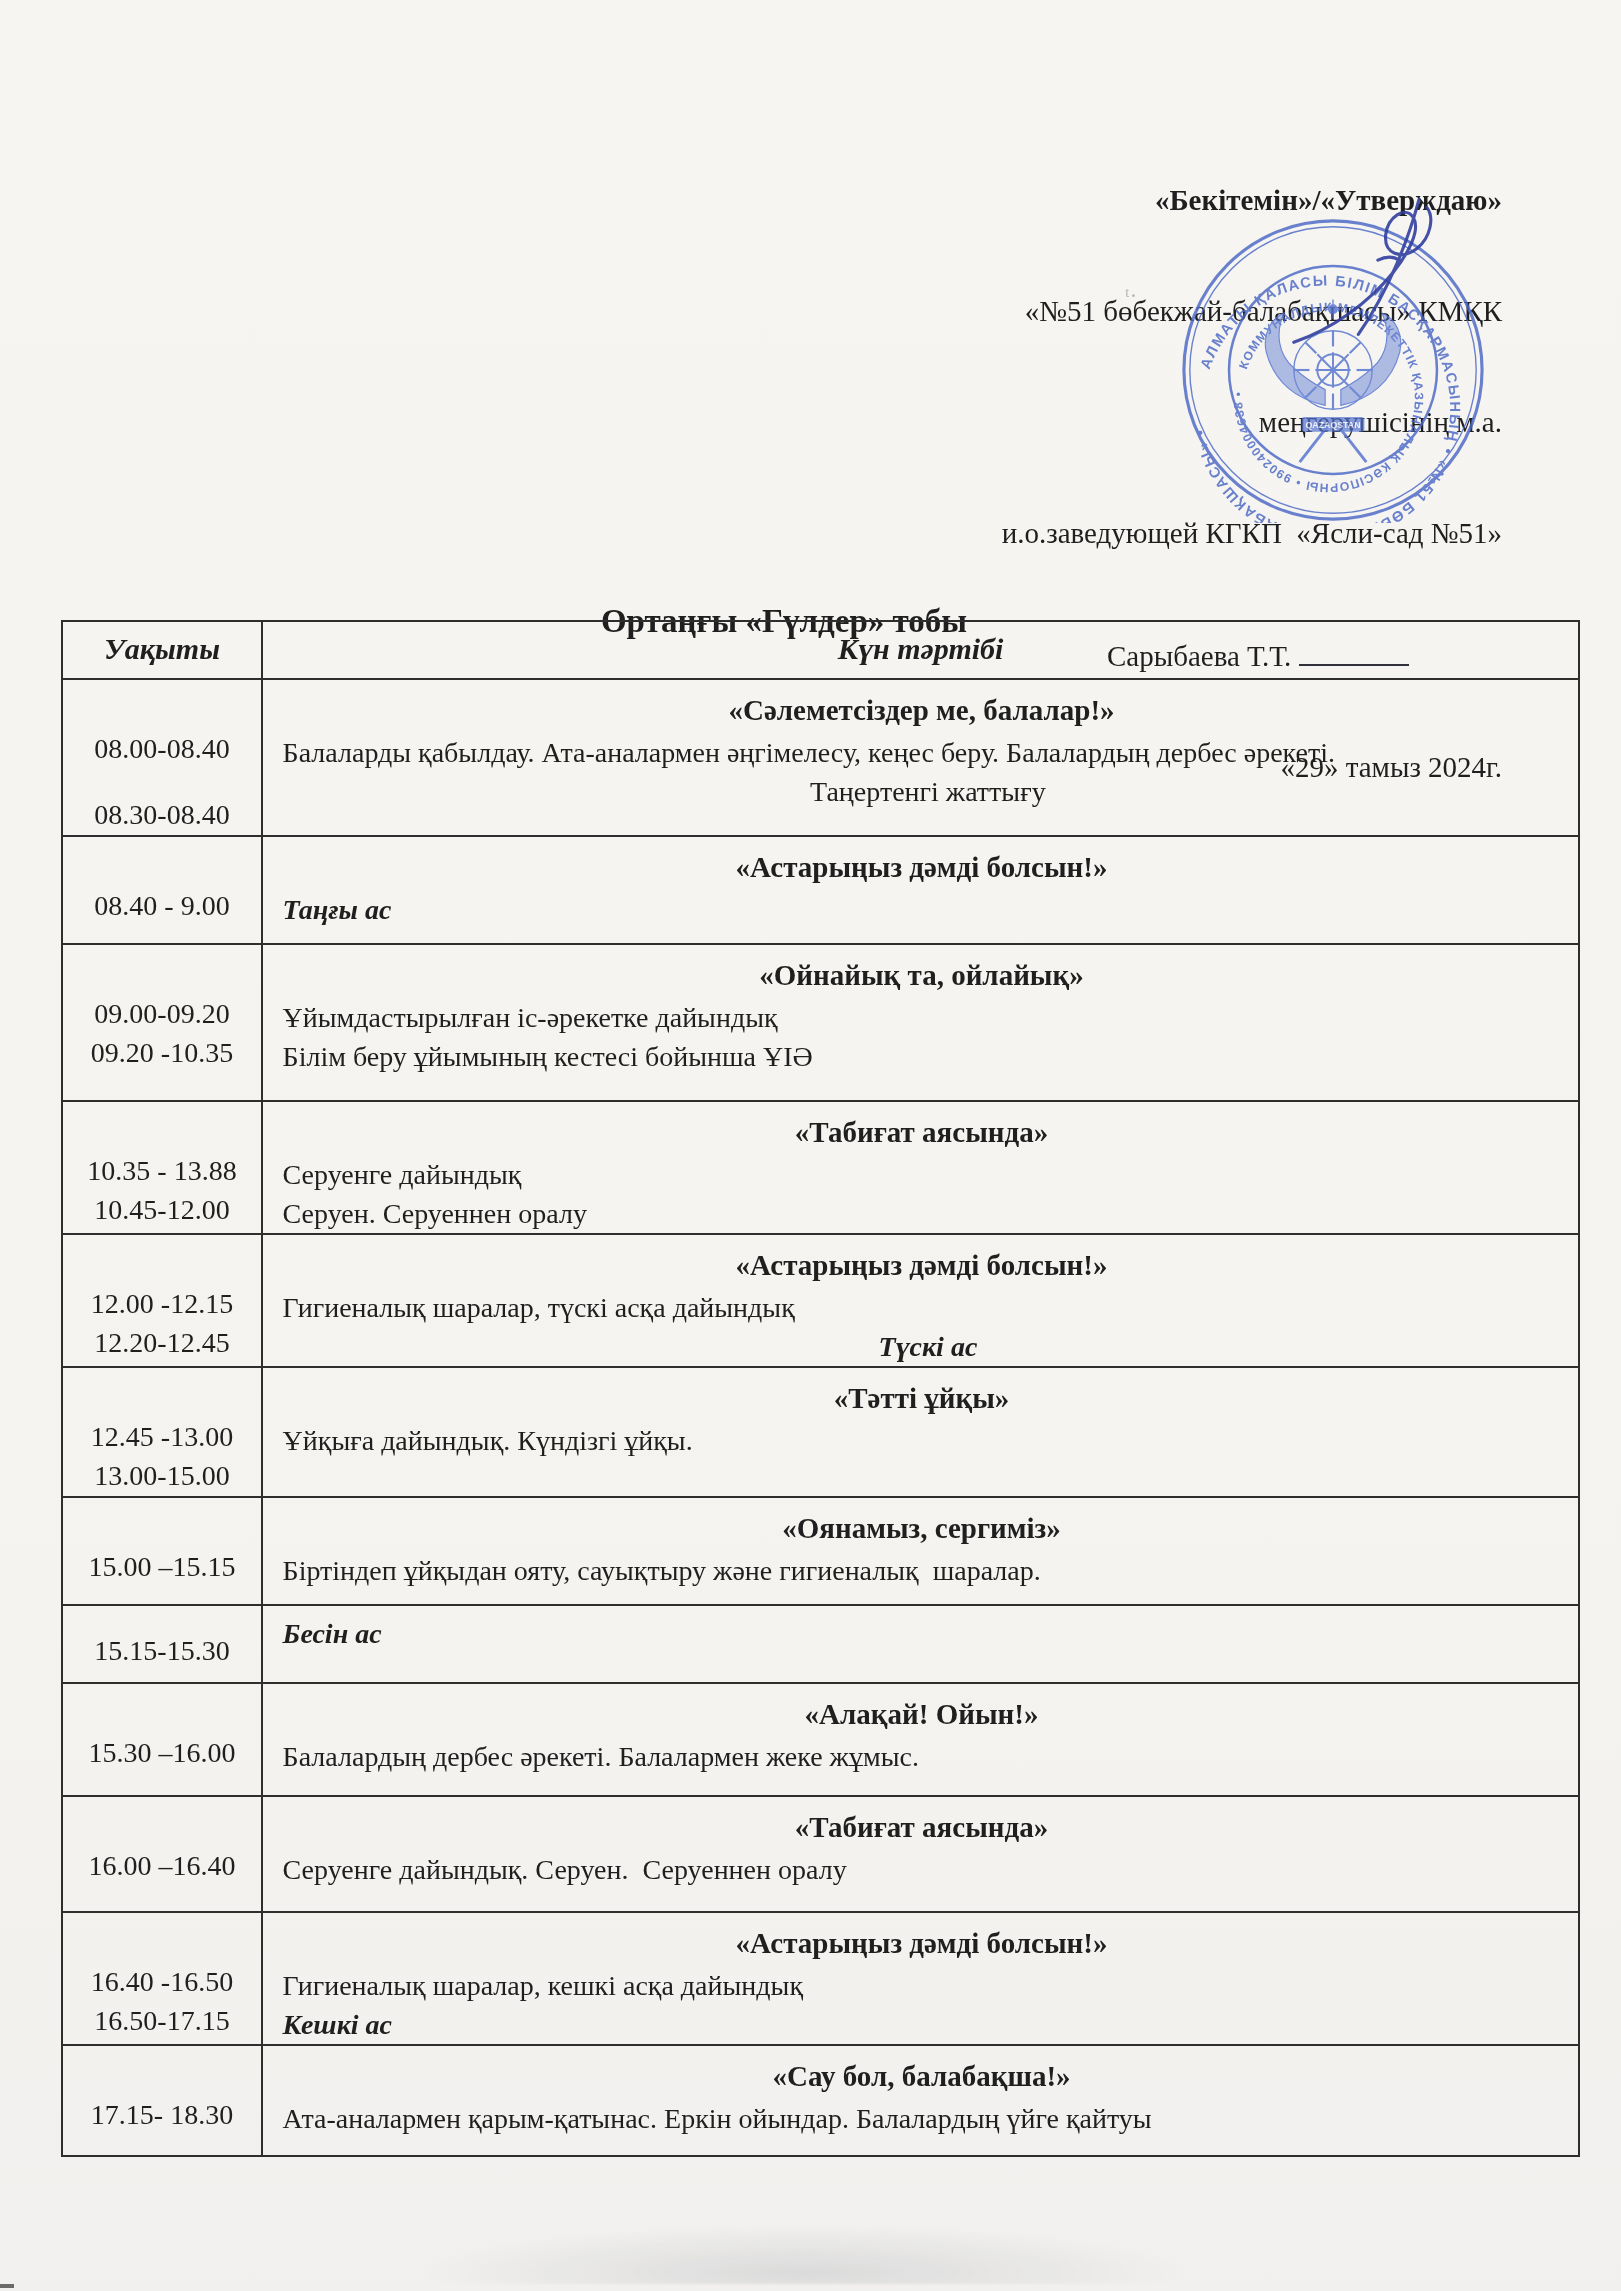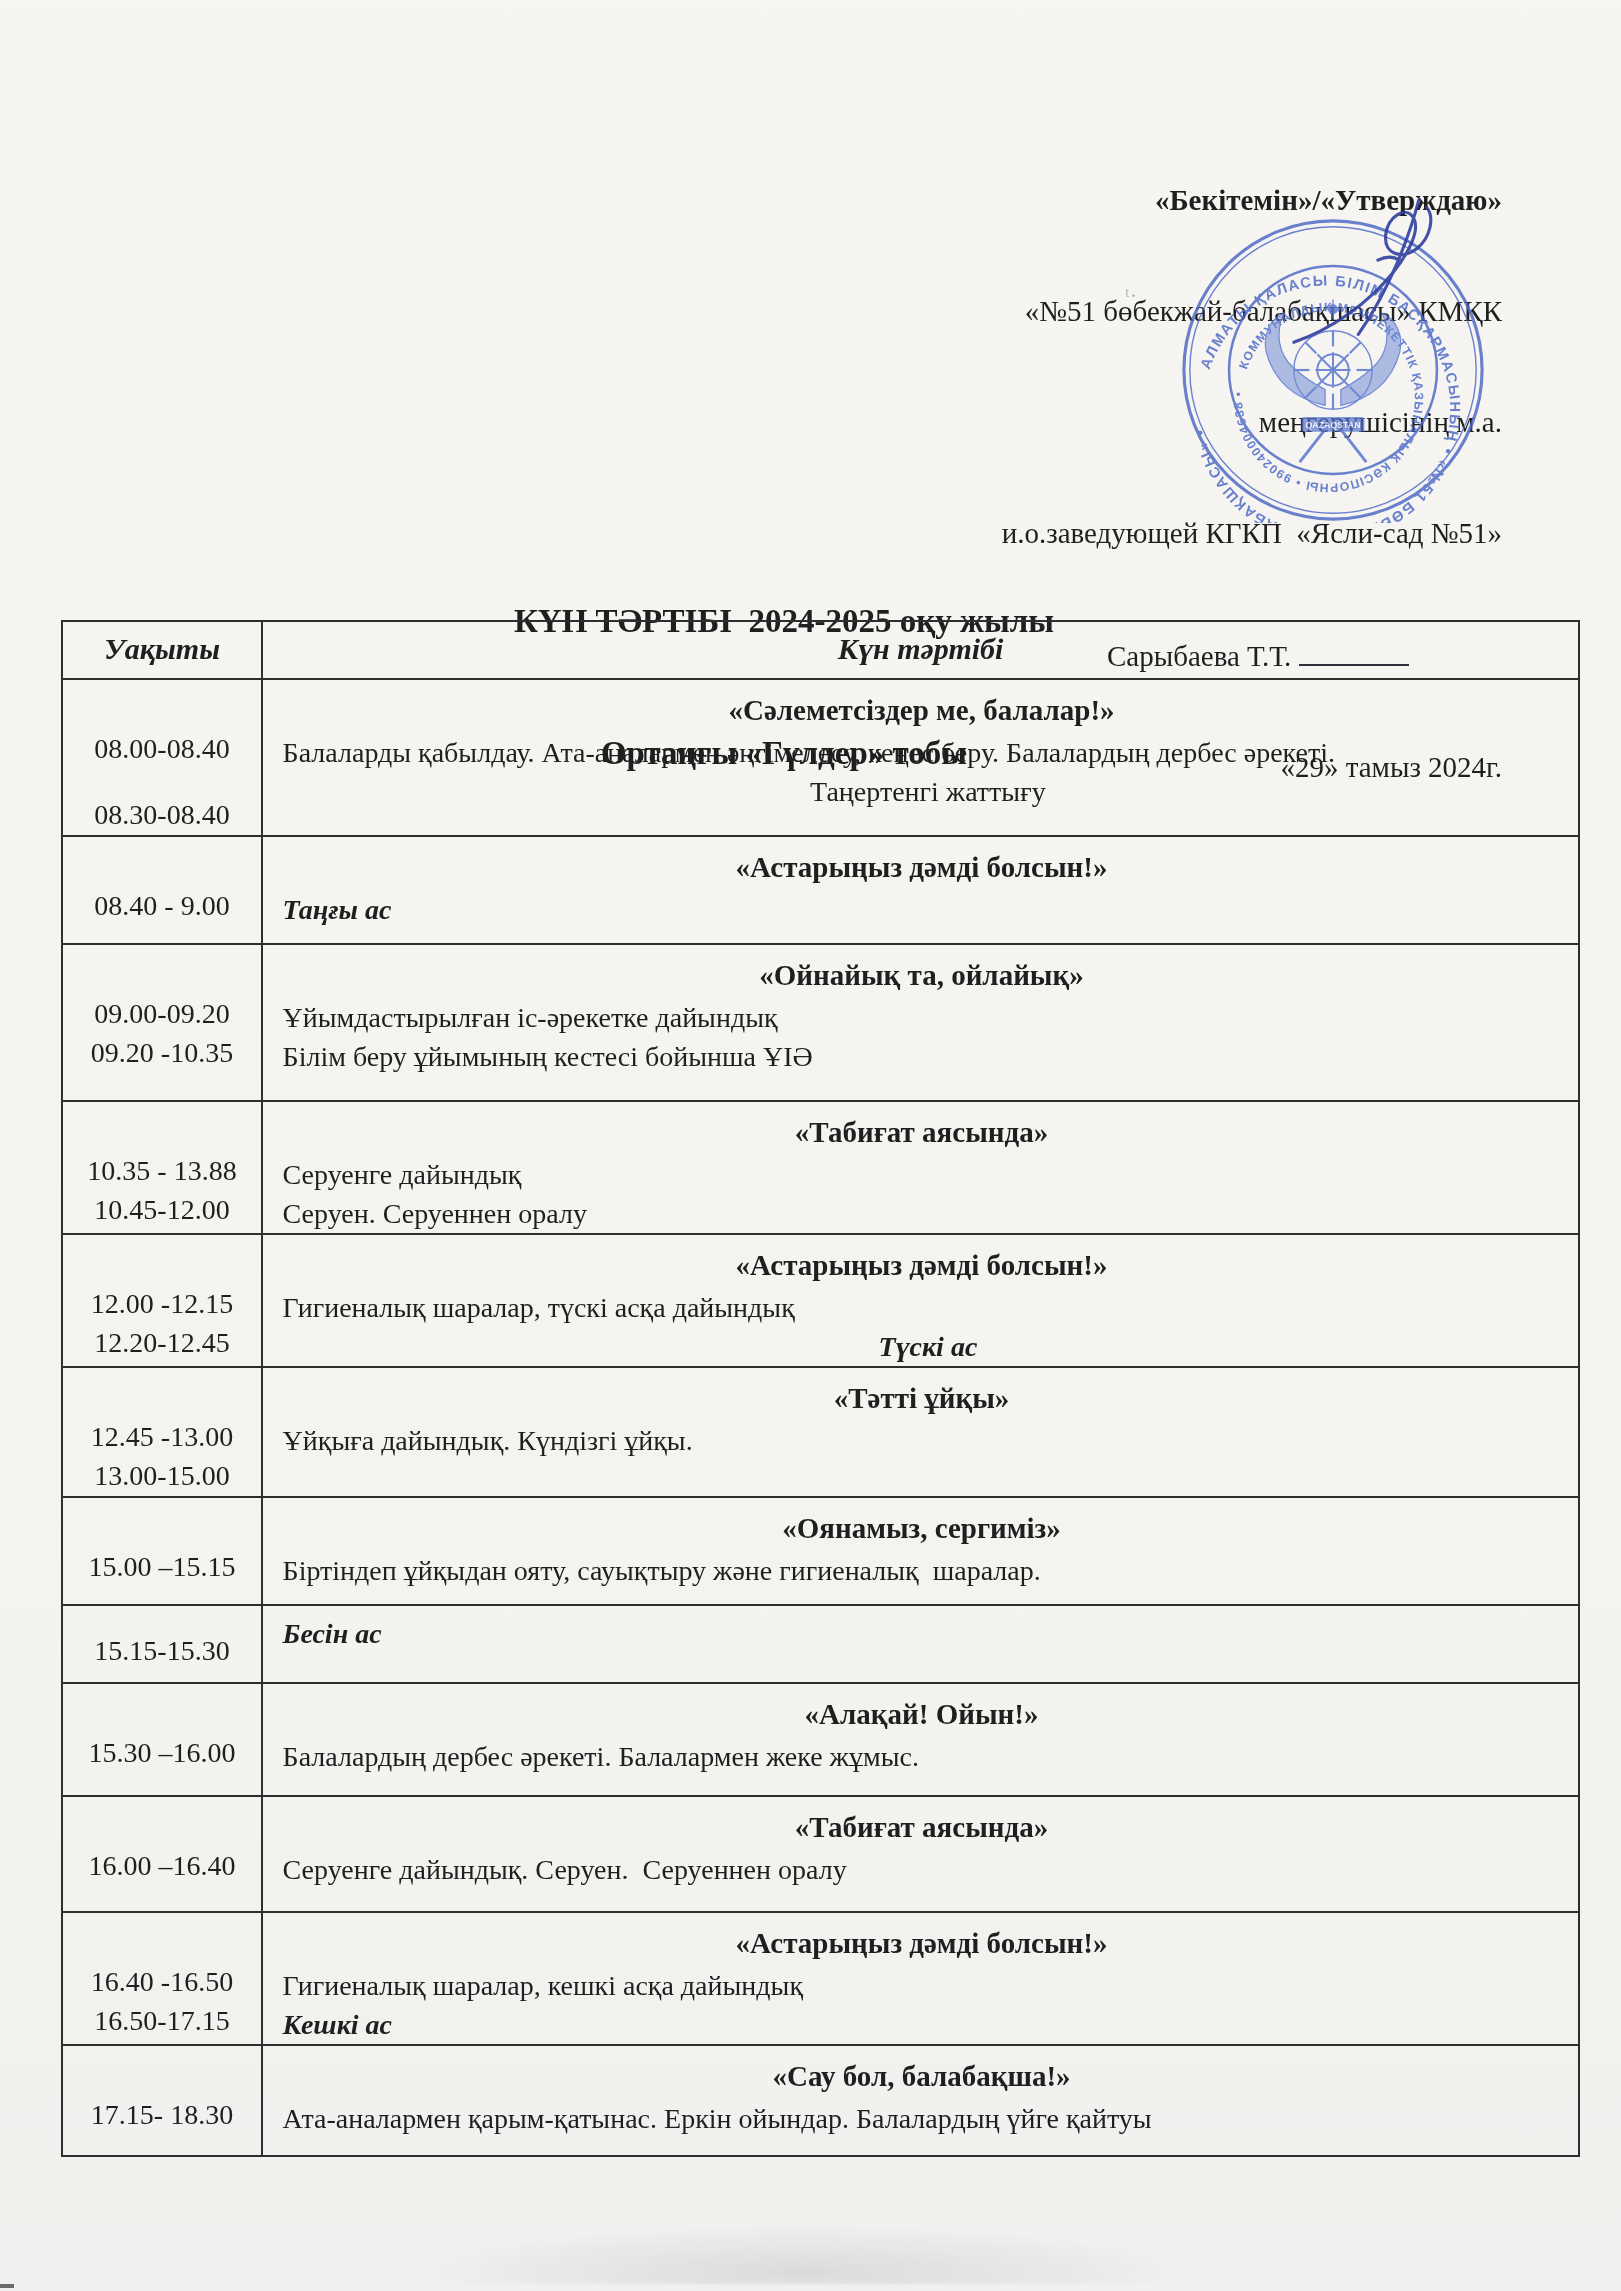--- a/index.html
+++ b/index.html
@@ -124,21 +124,20 @@
 
   <svg class="handsign" width="176" height="186" viewBox="0 0 180 190">
     <g stroke="#31409e" stroke-width="3.2" fill="none" stroke-linecap="round">
       <path d="M 10,172 C 50,158 86,132 112,100 C 128,80 140,56 132,44 C 124,32 106,44 104,62 C 102,82 120,88 136,76 C 150,65 154,44 146,34"></path>
       <path d="M 138,26 C 128,64 108,118 76,164"></path>
       <path d="M 96,88 C 104,84 112,84 118,88"></path>
     </g>
   </svg>
 
   <div class="doc-title">
-    <div>КҮН ТӘРТІБІ  2024-2025 оқу жылы</div>
     <div>Ортаңғы «Гүлдер» тобы</div>
   </div>
 
   <table class="schedule">
     <thead>
       <tr style="height:58px">
         <th class="h-time">Уақыты</th>
         <th class="h-day">Күн тәртібі</th>
       </tr>
     </thead>

